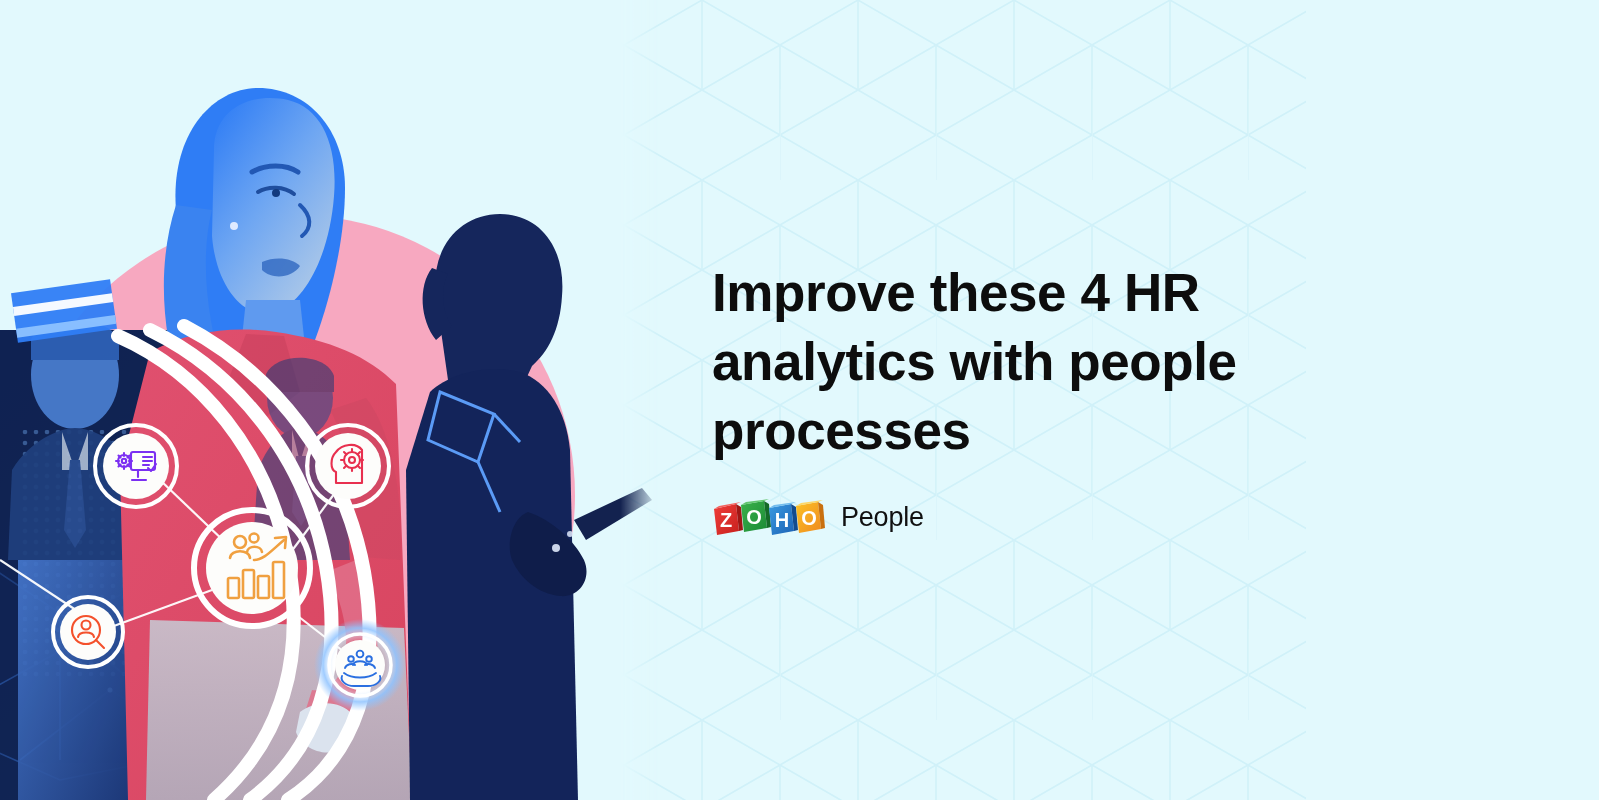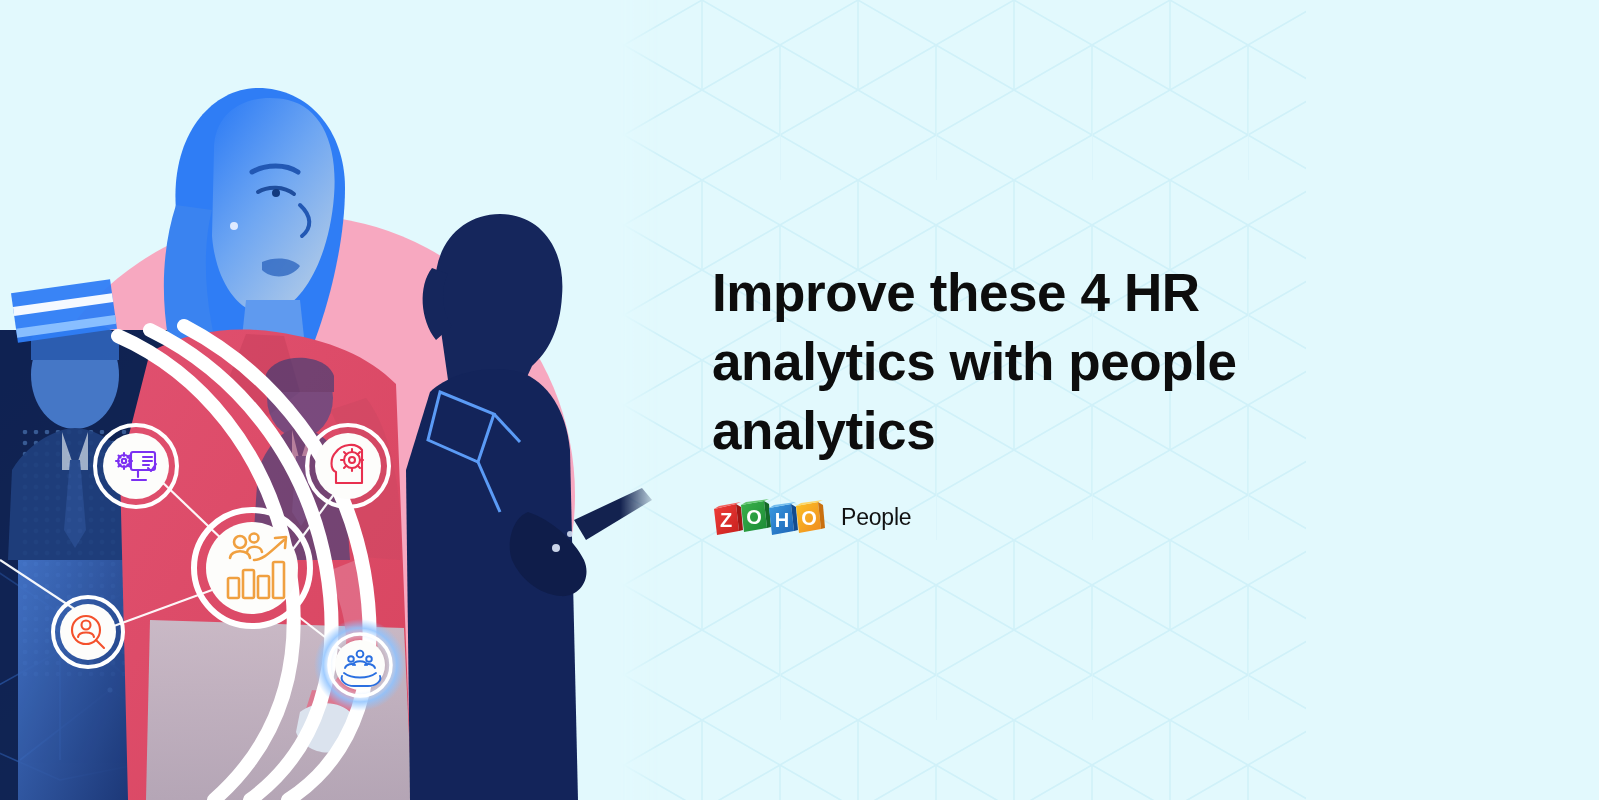--- a/index.html
+++ b/index.html
@@ -17,21 +17,21 @@
   
   .illus{position:absolute;left:0;top:0;width:660px;height:800px;z-index:2;overflow:hidden;}
 
   
   .copy{position:absolute;left:712px;top:258px;width:660px;z-index:4;}
   .headline{
     font-size:53px;line-height:69px;font-weight:700;color:#0d0d0d;
     letter-spacing:-0.4px;margin:0;
   }
   .brand{display:flex;align-items:center;gap:13px;margin-top:32px;}
-  .brand-word{font-size:23px;font-weight:400;color:#111;letter-spacing:-0.2px;line-height:1;}
+  .brand-word{font-size:27px;font-weight:400;color:#111;letter-spacing:-0.2px;line-height:1;}
 
   
   .robot{position:absolute;left:1352px;top:462px;width:240px;height:345px;z-index:3;}
 </style>
 </head>
 <body>
 
 <div class="stage">
 
   <svg class="bg-pattern" width="1599" height="800" viewBox="0 0 1599 800" preserveAspectRatio="none">
@@ -295,21 +295,21 @@
           <path d="M275 538 L286 537 L285 548"></path>
         </g>
       </g>
     </g>
   </svg>
 
   <div class="copy">
     <h1 class="headline">
       <span>Improve these 4 HR</span><br>
       <span>analytics with people</span><br>
-      <span>analytics</span>
+      <span>processes</span>
     </h1>
 
     <div class="brand">
       <svg width="116" height="40" viewBox="0 0 116 40">
         <defs>
           <linearGradient id="zRed" x1="0" y1="0" x2="1" y2="1">
             <stop offset="0" stop-color="#ef3e3a"></stop>
               <stop offset="1" stop-color="#c8201d"></stop>
           </linearGradient>
           <linearGradient id="oGreen" x1="0" y1="0" x2="1" y2="1">

